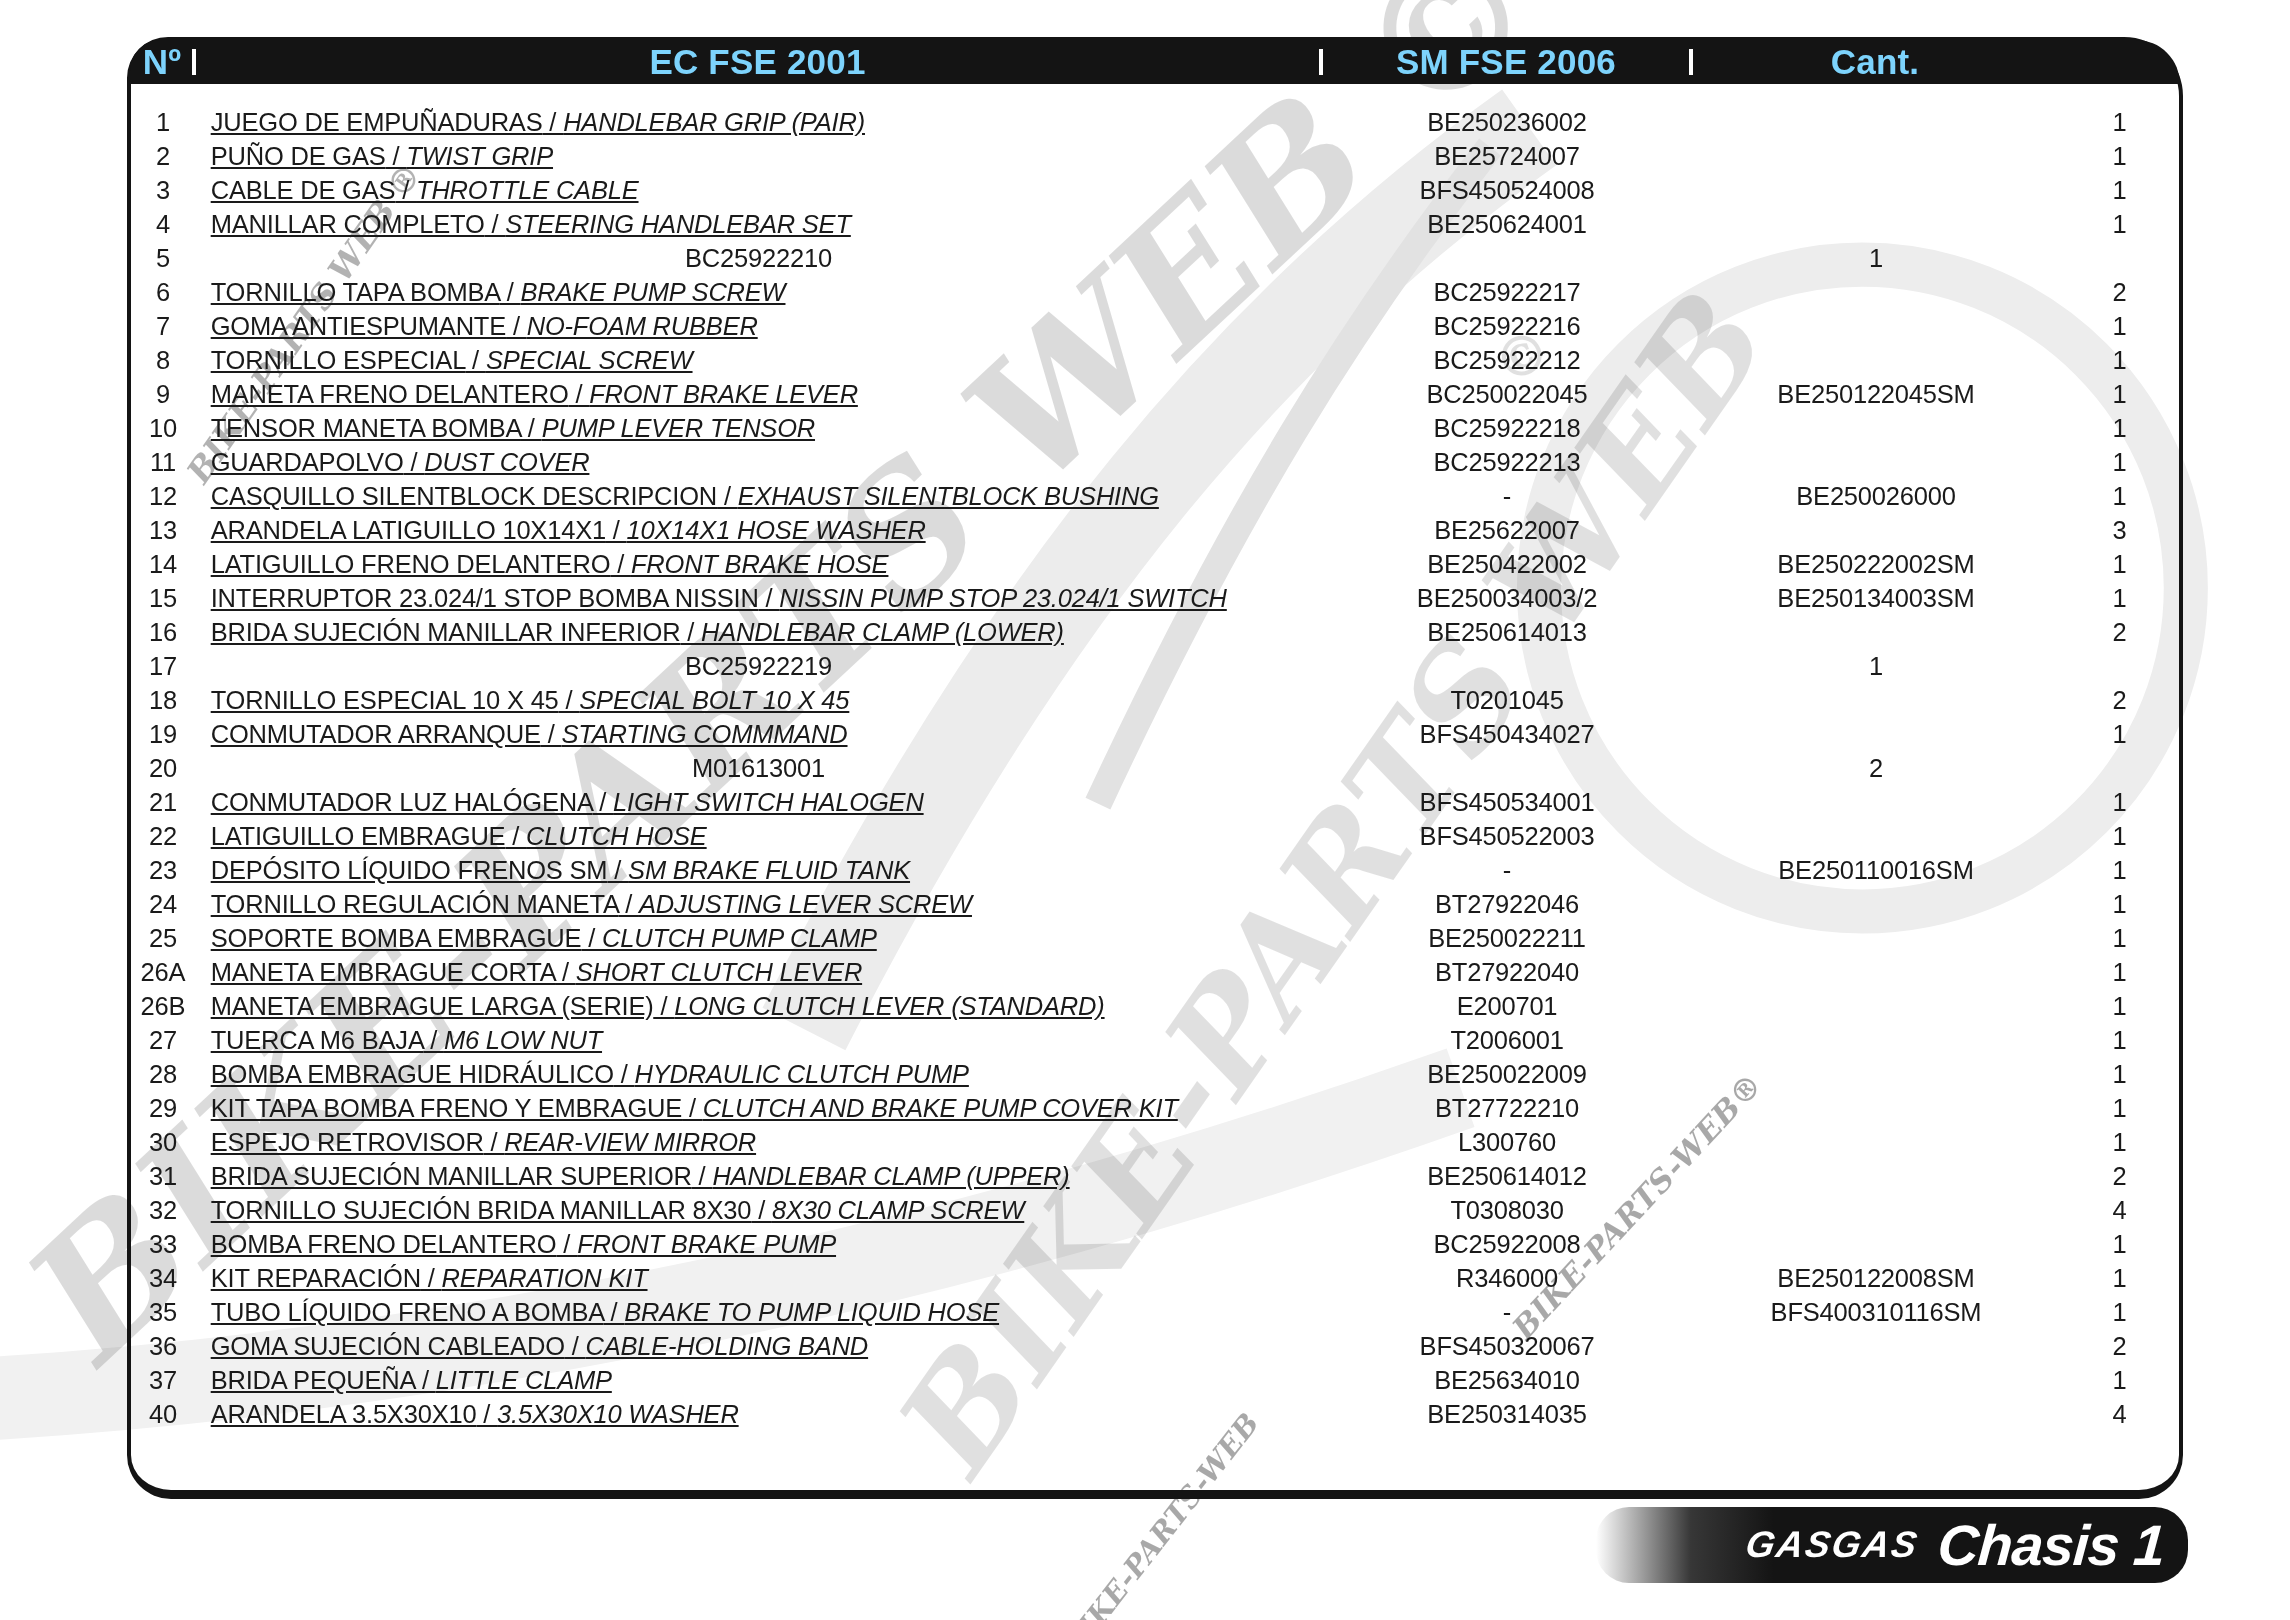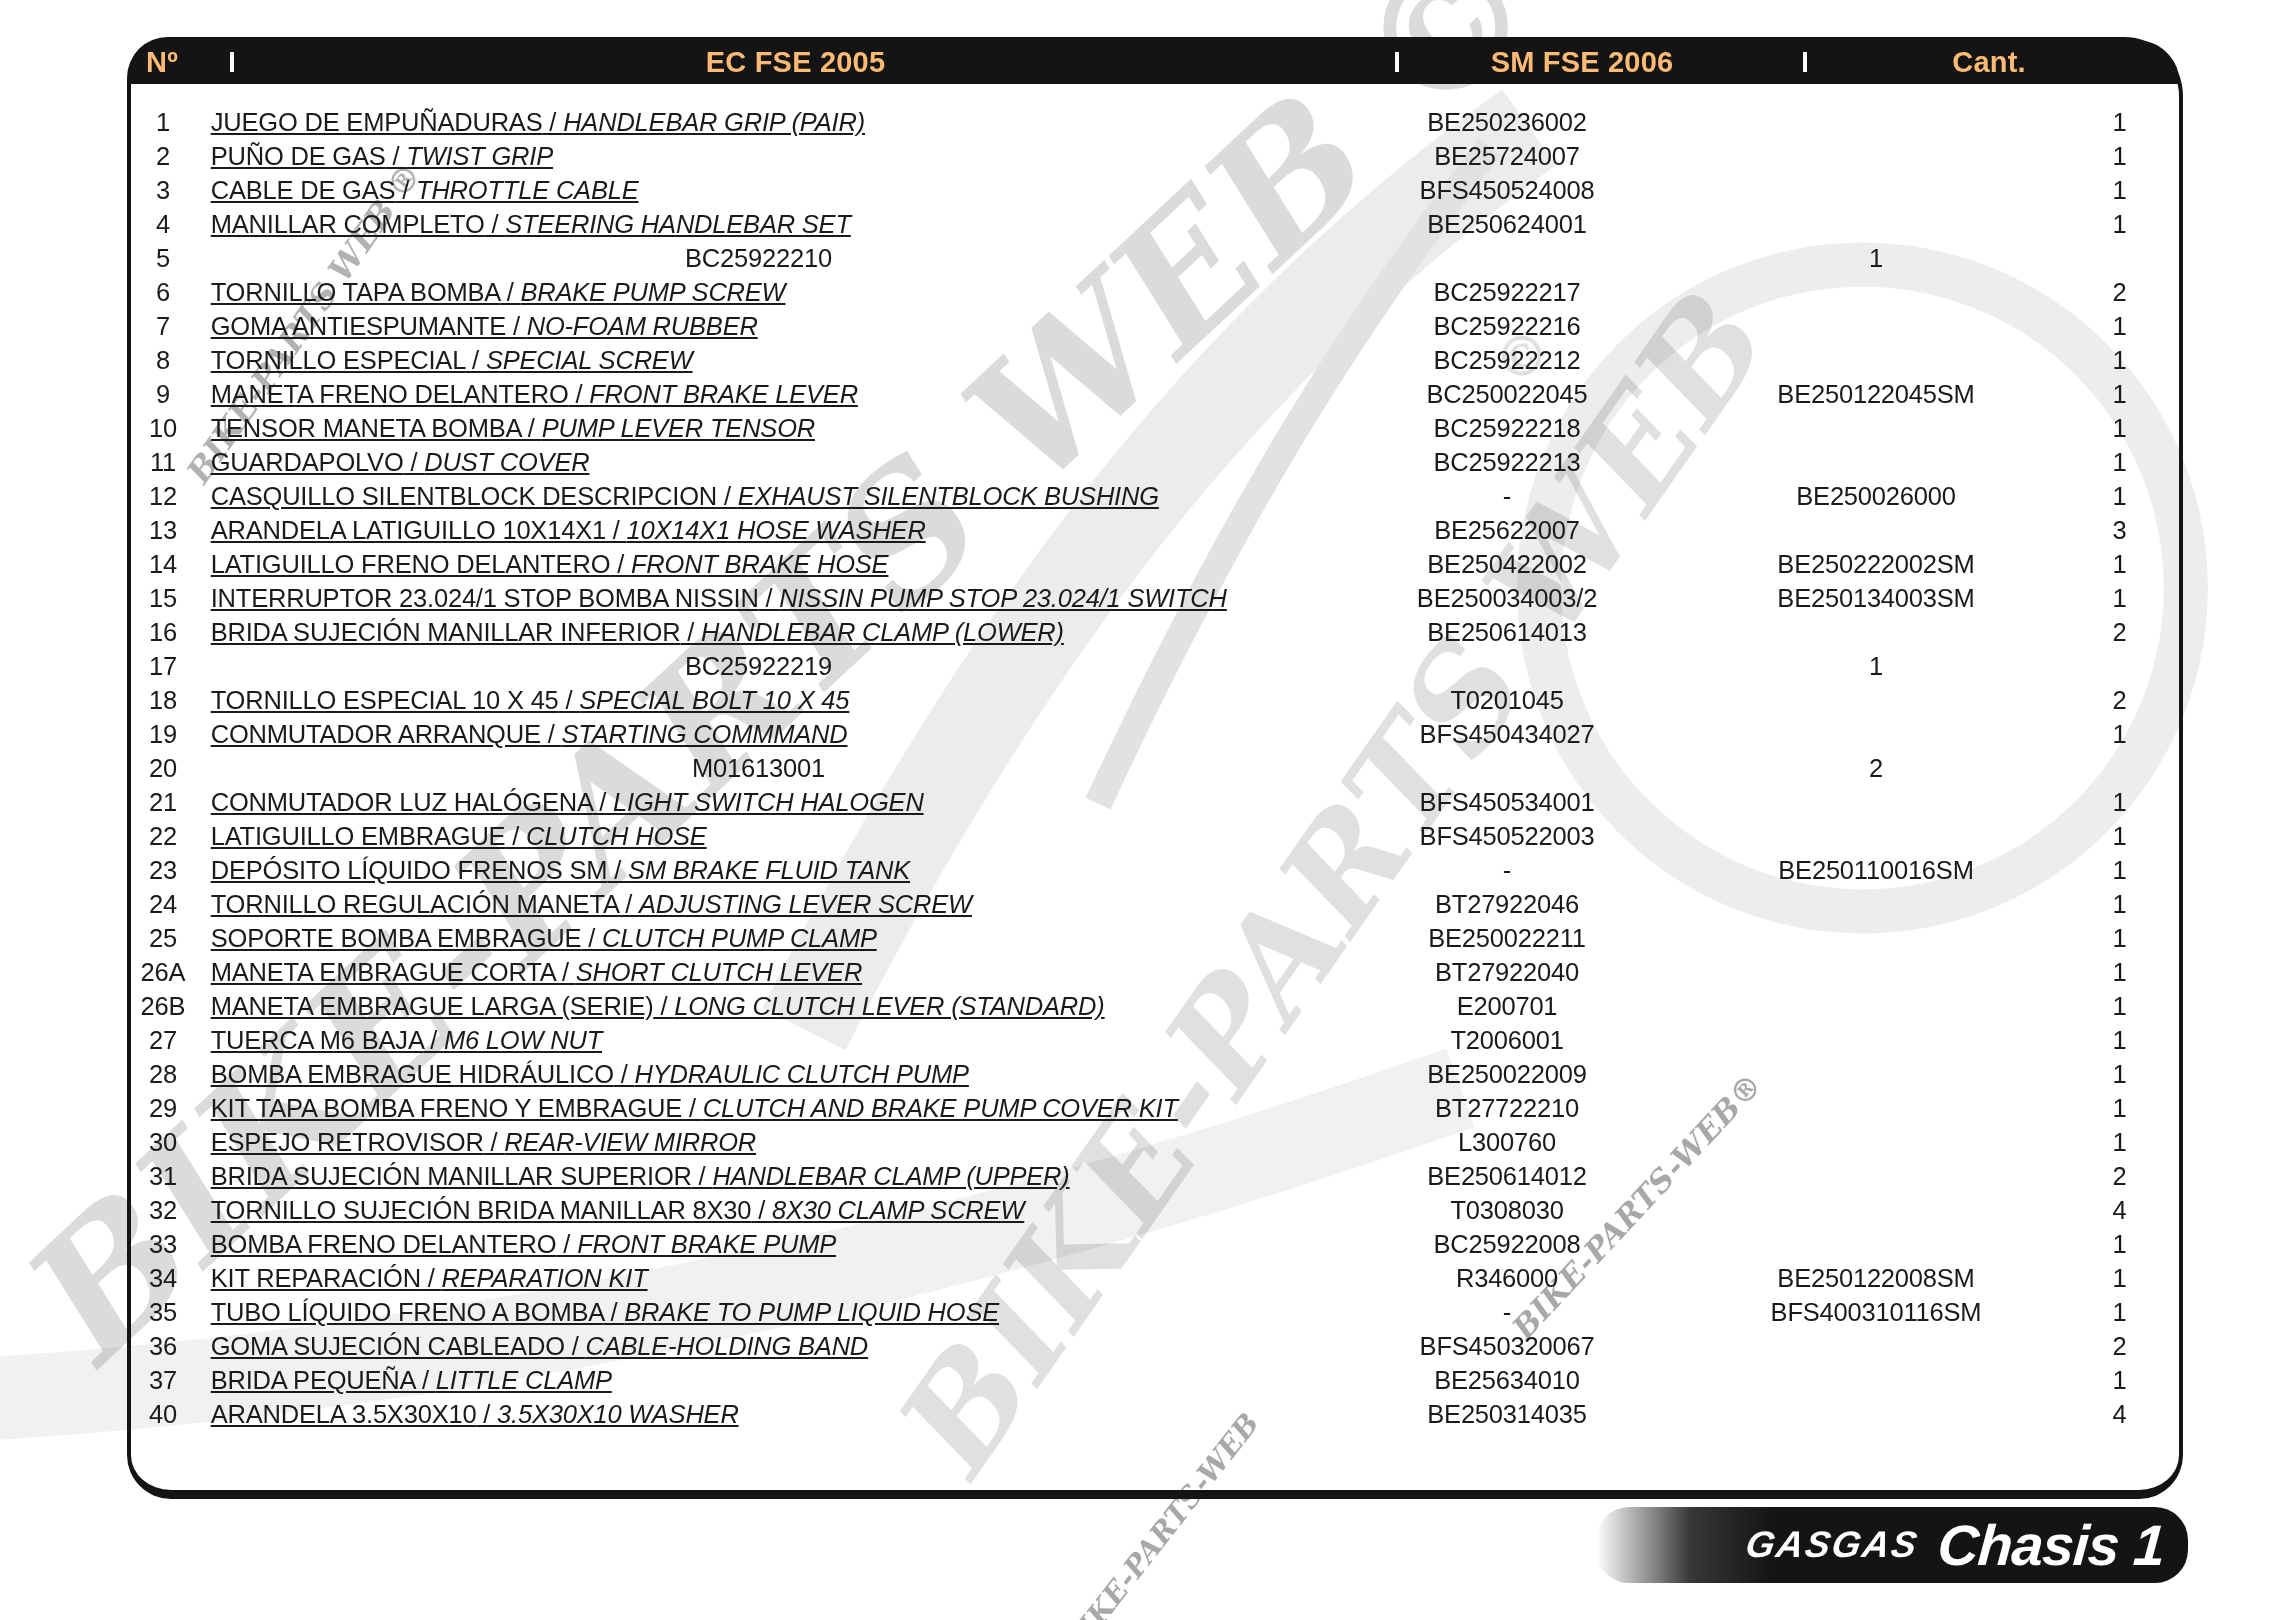--- a/index.html
+++ b/index.html
@@ -31,21 +31,21 @@
   .parts-table {
     position:absolute; left:127px; top:37px; width:2056px; height:1462px;
     z-index:1; box-sizing:border-box; background:transparent;
     border:4.9px solid #141414; border-bottom-width:9.8px;
     border-radius:41px 59px 44px 44px;
   }
   .thead {
     height:44px; margin:-1px -1px 0 -1px; background:#141414;
     border-radius:37px 53px 0 0;
     display:grid; grid-template-columns:64px 1127px 370px 368px 1fr;
-    align-items:center; color:#fdba74; font-weight:bold; font-size:29px;gap:38px;
+    align-items:center; color:#7dd3fc; font-weight:bold; font-size:35px;
   }
   .th { position:relative; text-align:center; letter-spacing:0.2px; }
   .th.sep::before {
     content:""; position:absolute; left:-2px; top:6.9px; bottom:6.9px; width:3.9px; background:#ffffff;
   }
   .th-desc { text-align:left; padding-left:15.7px; }
   .th-desc .it { font-style:italic; }
 
   .tbody { padding-top:21.6px; }
   .prow {
@@ -91,21 +91,21 @@
     <div class="wm-text wm-big2">BIKE-PARTS WEB</div>
     <div class="wm-text wm-s1">BIKE-PARTS WEB ®</div>
     <div class="wm-text wm-s2">BIKE-PARTS-WEB®</div>
     <div class="wm-text wm-s3">BIKE-PARTS-WEB</div>
     <div class="wm-text wm-copy">©</div>
   </div>
 
   <div class="parts-table">
     <div class="thead">
       <div class="th">Nº</div>
-      <div class="th sep">EC FSE 2005</div>
+      <div class="th sep">EC FSE 2001</div>
       <div class="th sep">SM FSE 2006</div>
       <div class="th sep">Cant.</div>
     </div>
     <div class="tbody" id="tbody">
     <div class="prow">
       <div class="c-num">1</div>
       <div class="c-desc"><span class="es">JUEGO DE EMPUÑADURAS</span><span class="sl"> / </span><span class="en">HANDLEBAR GRIP (PAIR)</span></div>
       <div class="c-ec">BE250236002</div>
       <div class="c-sm"></div>
       <div class="c-qty">1</div>

